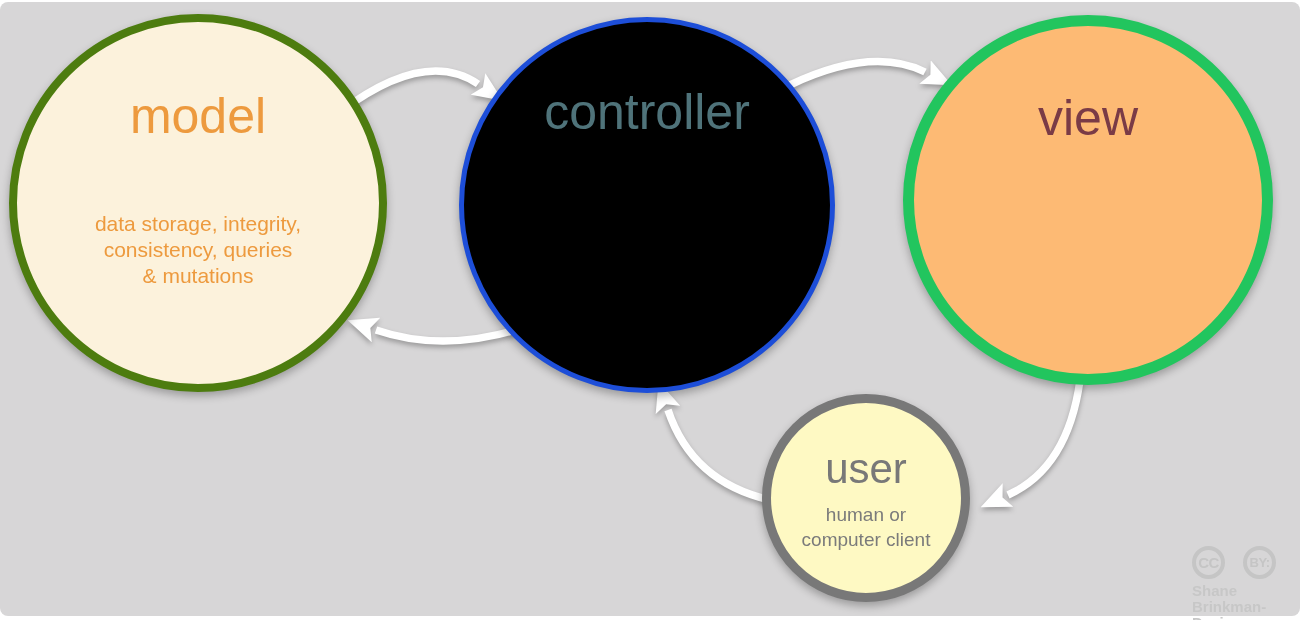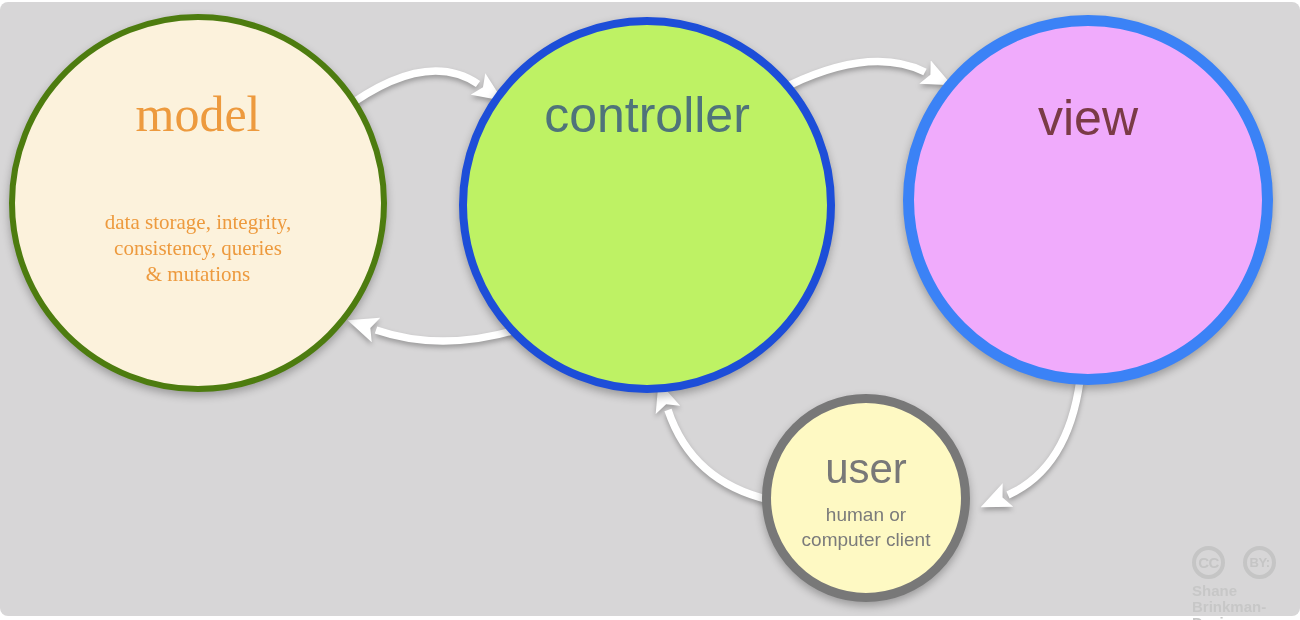--- a/index.html
+++ b/index.html
@@ -28,34 +28,33 @@
   .circle {
     position: absolute;
     border-radius: 50%;
     box-sizing: border-box;
     z-index: 2;
     box-shadow: 0 4px 9px rgba(0,0,0,0.28);
   }
   .circle-model {
     left: 9px; top: 14px; width: 378px; height: 378px;
     background: #FCF2DC;
-    border: 6px solid #4d7c0f;
+    border: 8px solid #4d7c0f;
     color: #ED9A3E;
-    font-family: Liberation Serif, serif;
   }
   .circle-controller {
     left: 459px; top: 17px; width: 376px; height: 376px;
-    background: #bef264;
-    border: 8px solid #1d4ed8;
+    background: #000000;
+    border: 5px solid #1d4ed8;
     color: #4F737A;
   }
   .circle-view {
     left: 903px; top: 15px; width: 370px; height: 370px;
-    background: #f0abfc;
-    border: 11px solid #3b82f6;
+    background: #fdba74;
+    border: 11px solid #22c55e;
     color: #7A3B46;
   }
   .circle-user {
     left: 762px; top: 394px; width: 208px; height: 208px;
     background: #fef9c3;
     border: 9px solid #787878;
     color: #787878;
   }
   .circle-title {
     position: absolute;

